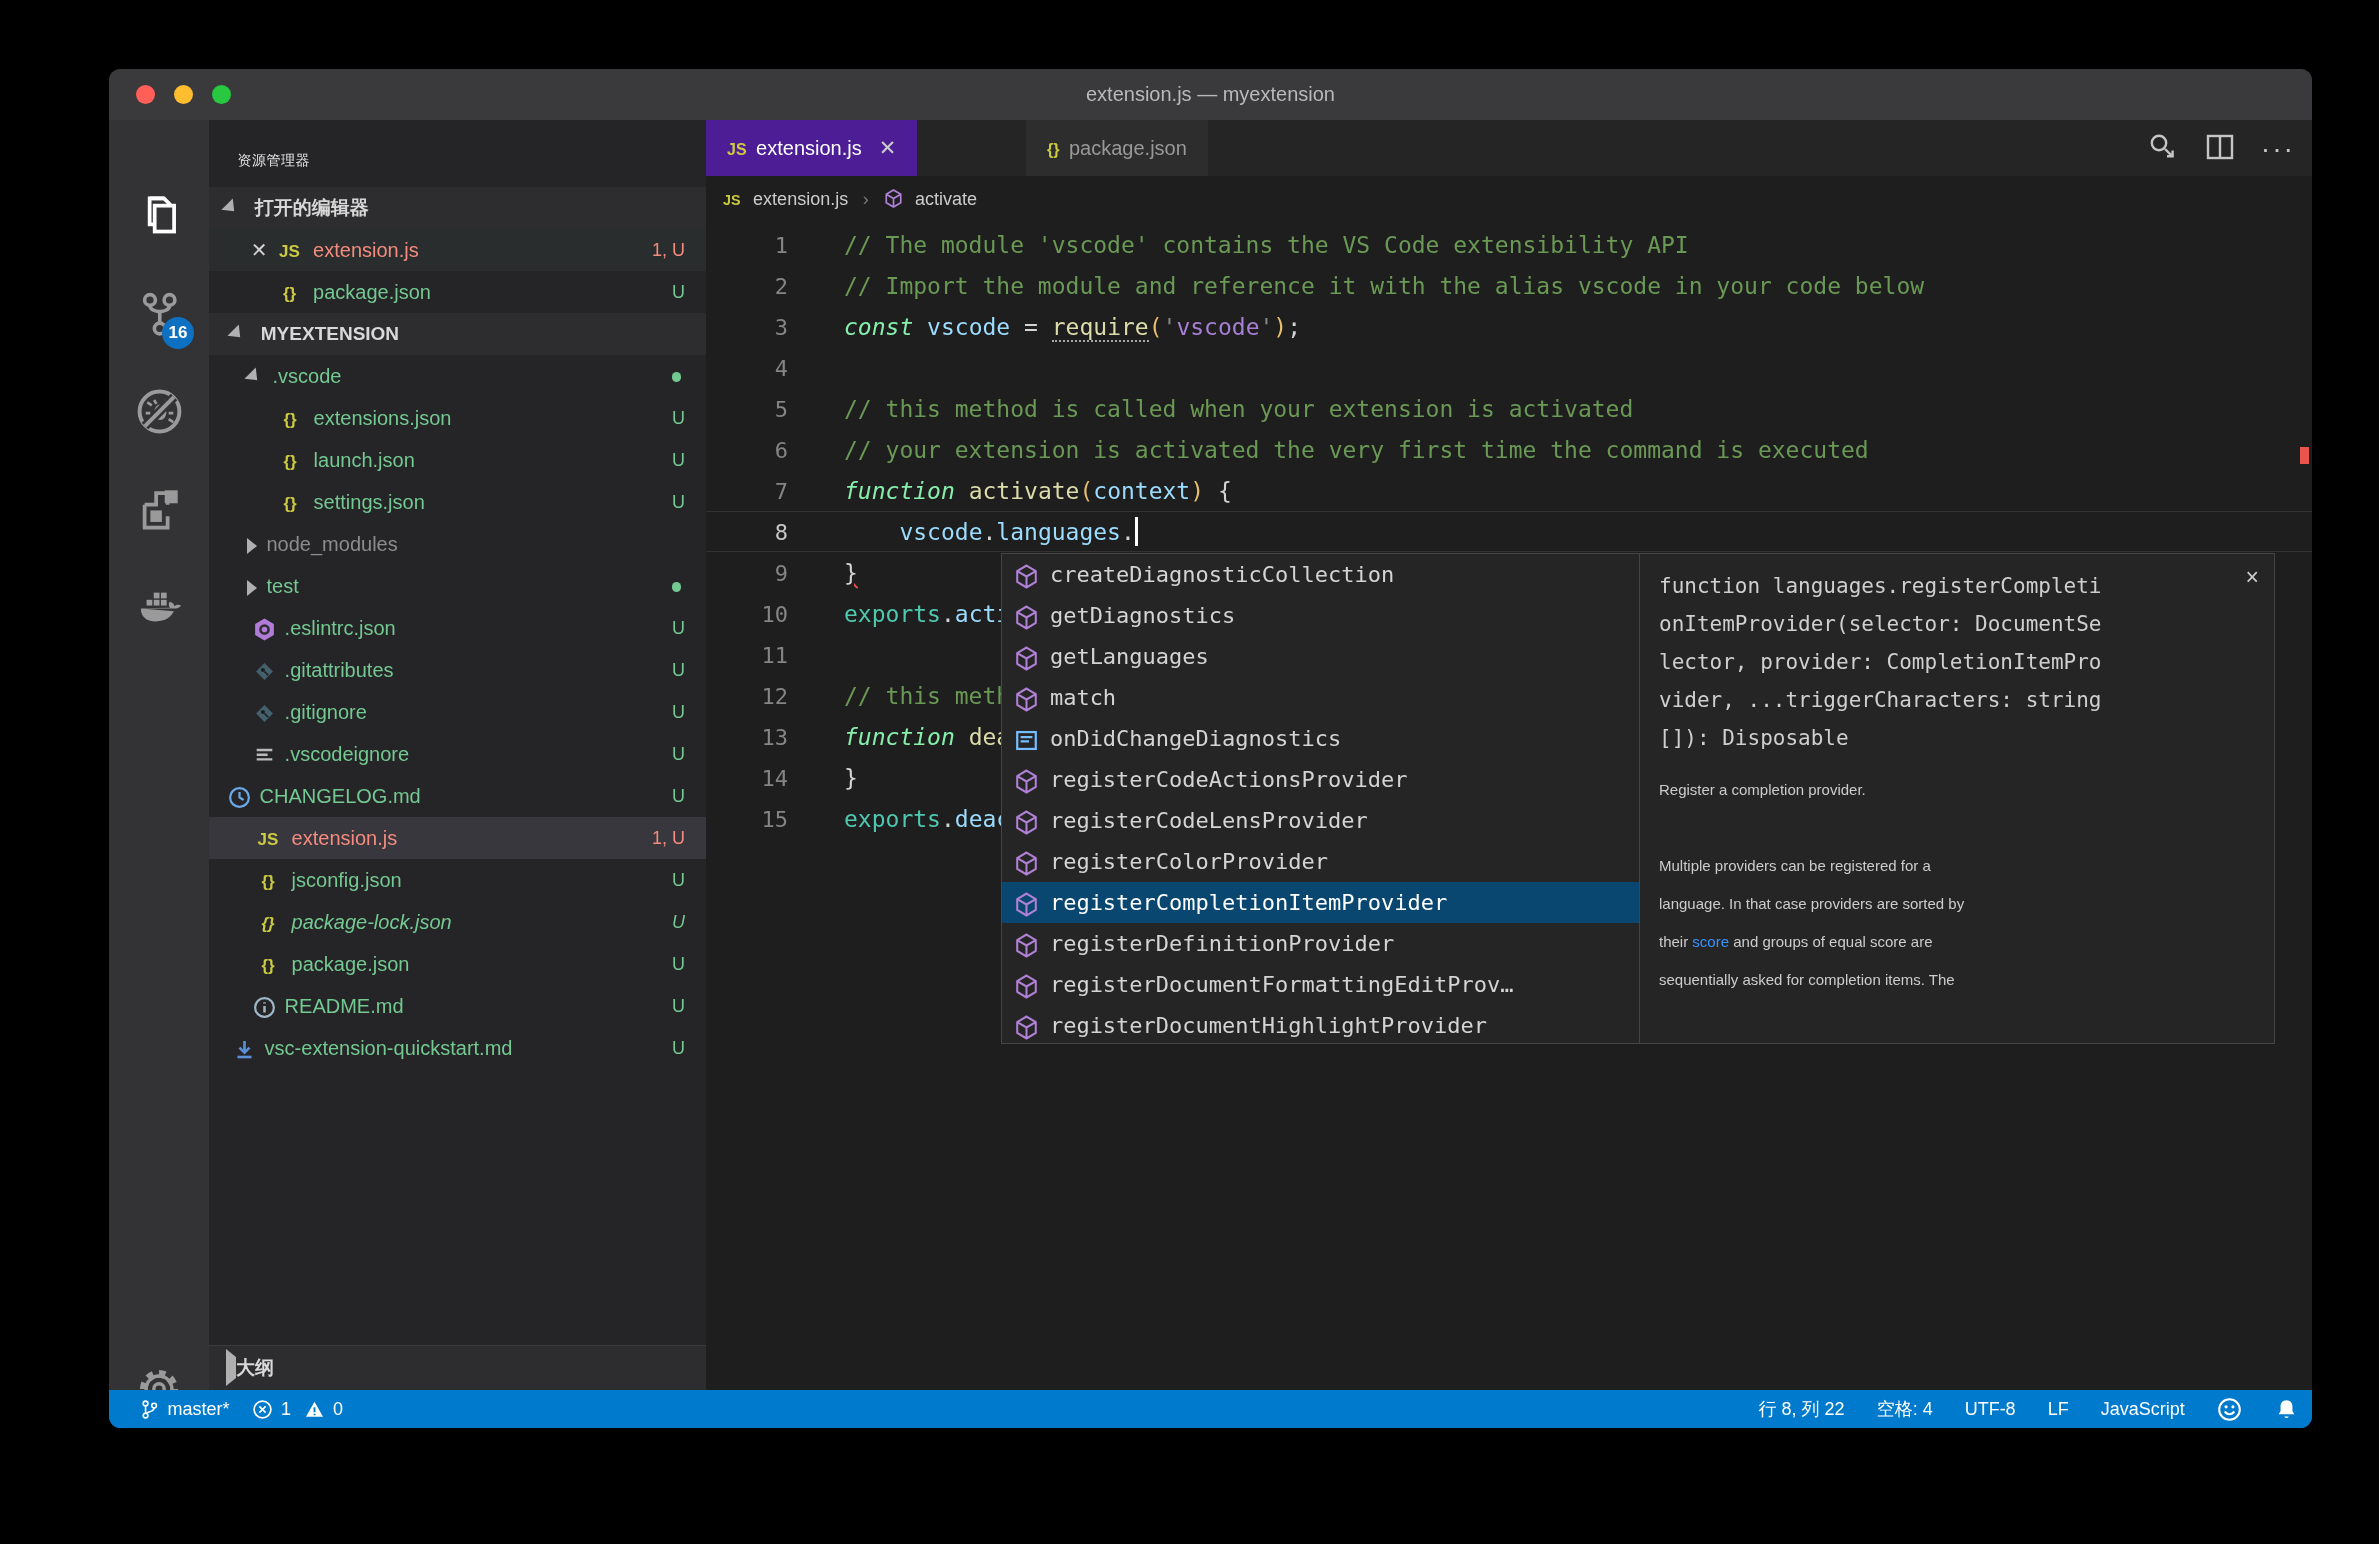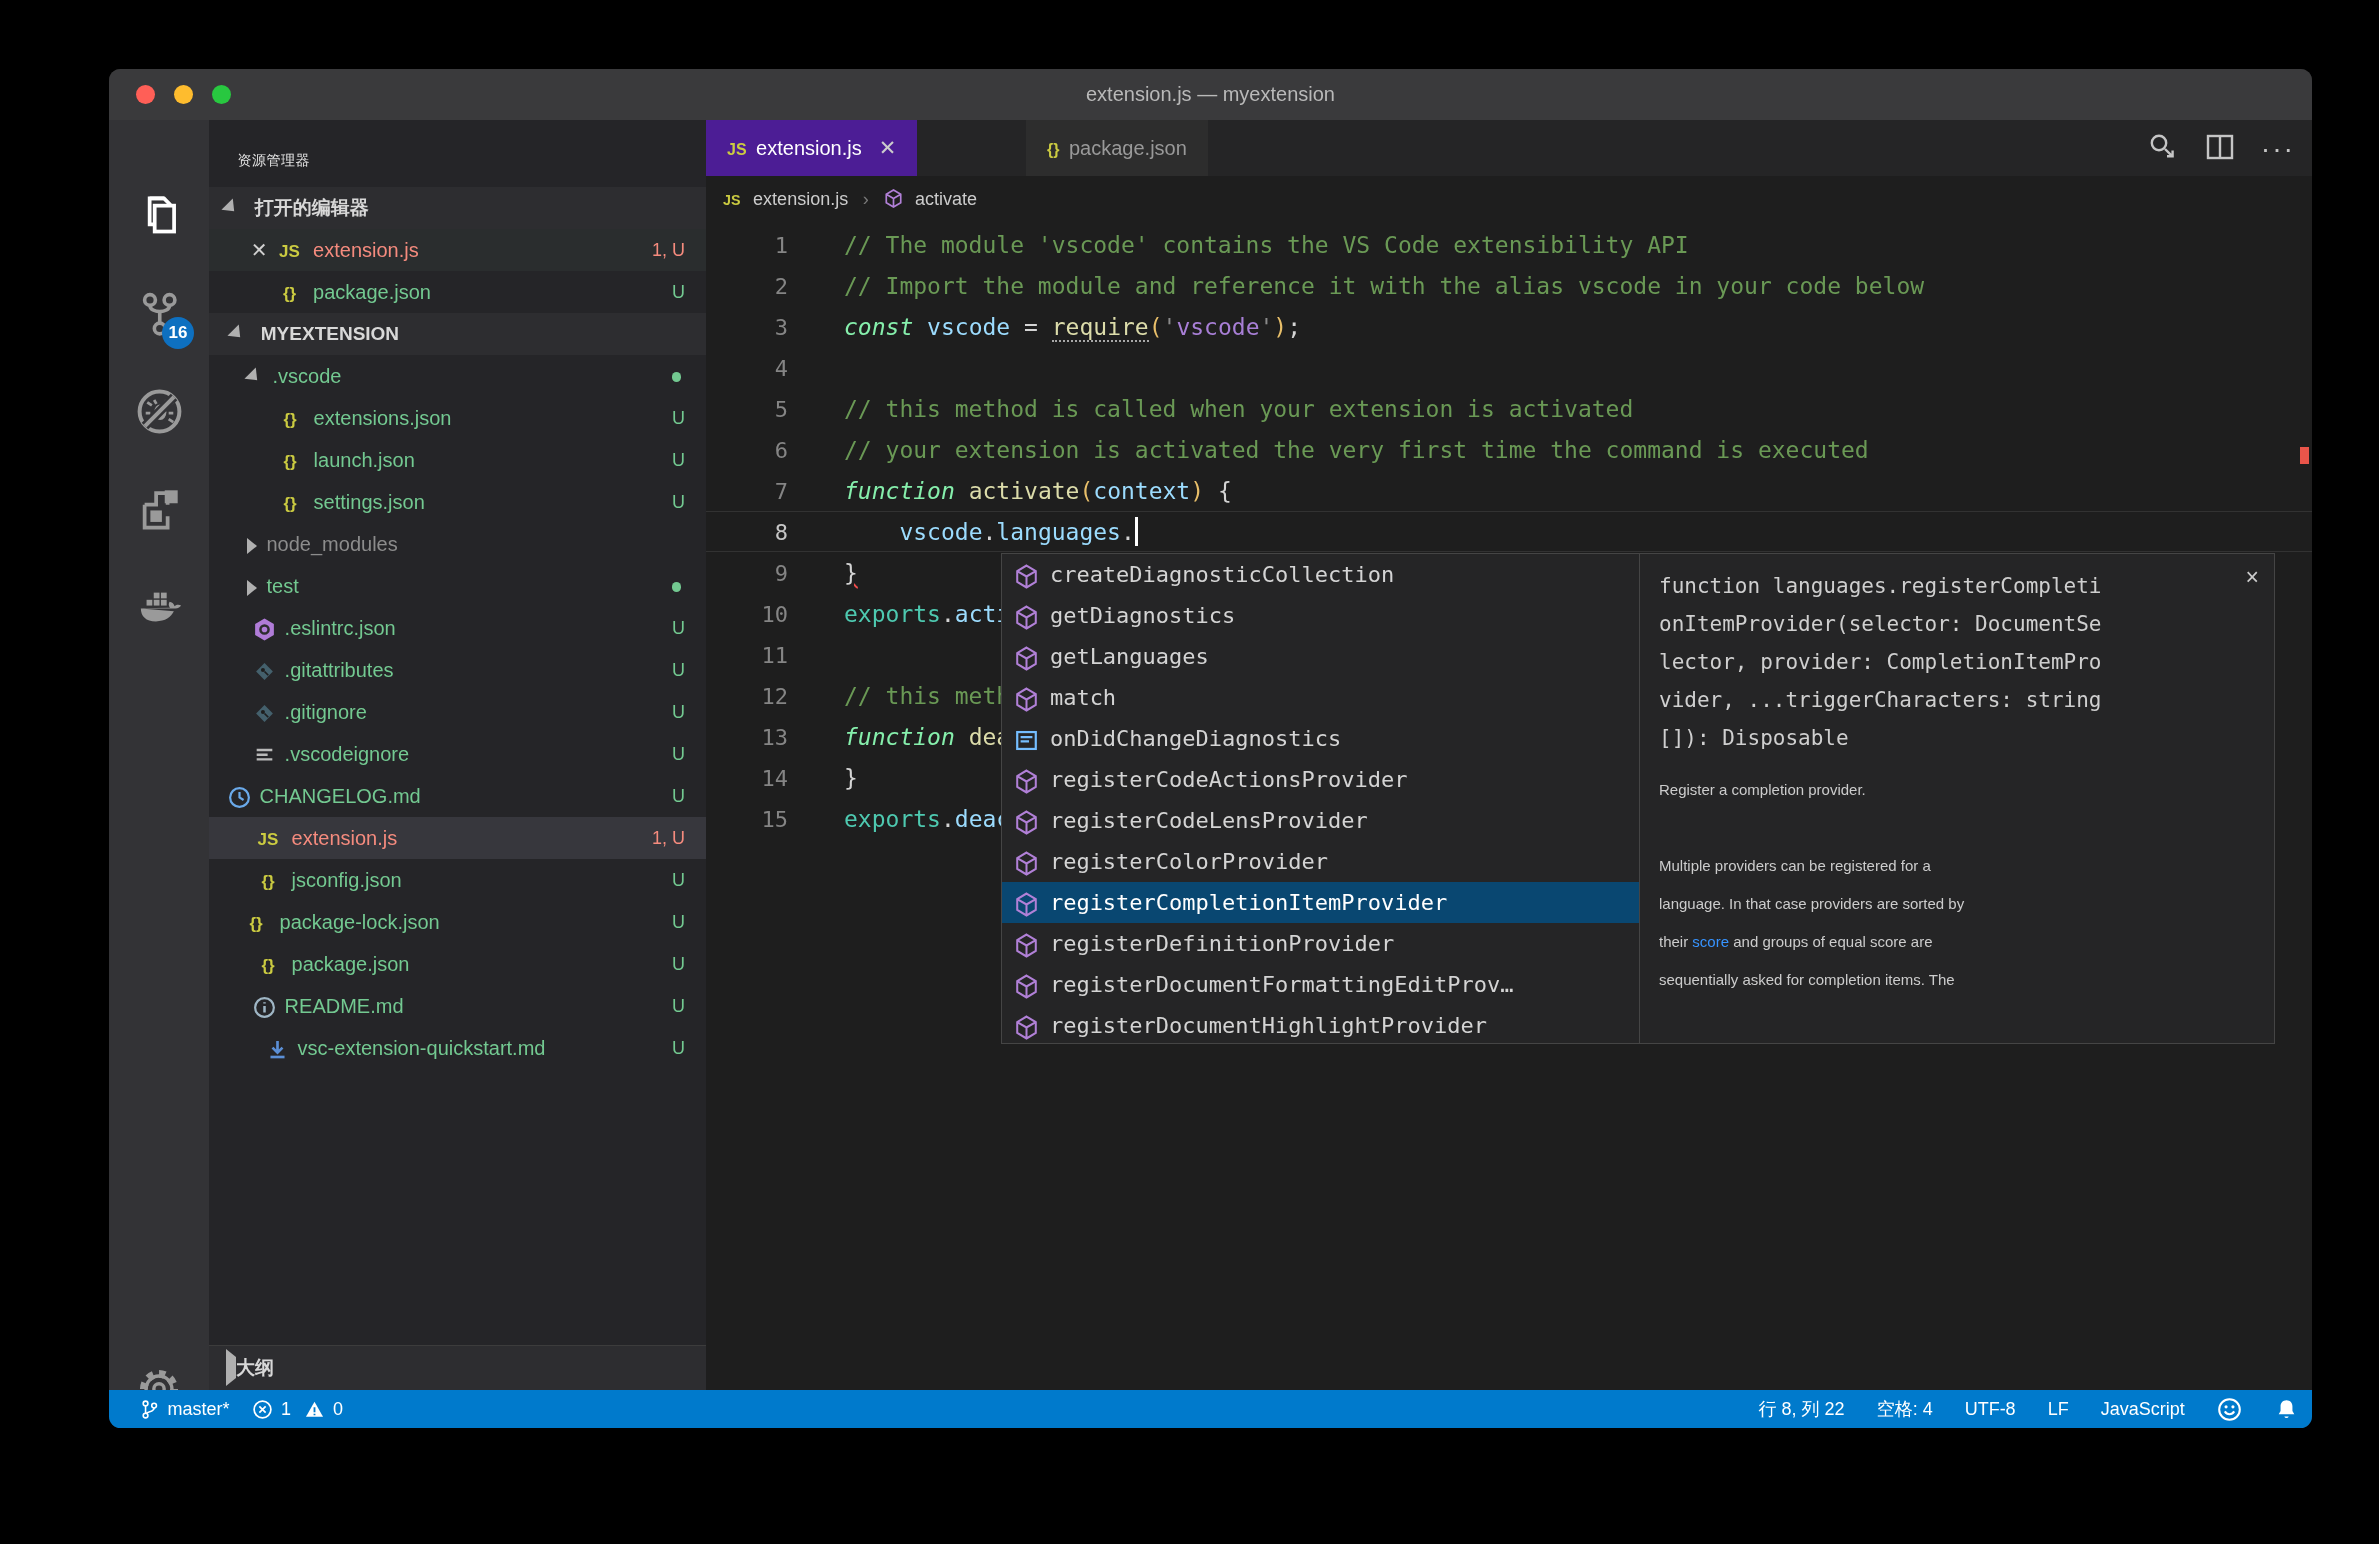--- a/index.html
+++ b/index.html
@@ -189,27 +189,27 @@
             </svg><span class="lbl-green">.gitignore</span><span class="badge lbl-green">U</span></div>
           <div class="row" style="padding-left: 43px;"><svg class="fic" width="25" height="25" viewBox="0 0 16 16">
               <path d="M3 4.5 h10 M3 7.5 h7 M3 10.5 h10" stroke="#b9b9b9" stroke-width="1.5"></path>
             </svg><span class="lbl-green">.vscodeignore</span><span class="badge lbl-green">U</span></div>
           <div class="row" style="padding-left: 18px;"><svg class="fic" width="25" height="25" viewBox="0 0 16 16">
               <circle cx="8" cy="8" r="6" fill="none" stroke="#6aa9e9" stroke-width="1.4"></circle>
               <path d="M8 4.5 V8 L10.6 9.6" fill="none" stroke="#6aa9e9" stroke-width="1.4"></path>
             </svg><span class="lbl-green">CHANGELOG.md</span><span class="badge lbl-green">U</span></div>
           <div class="row sel" style="padding-left: 43px;"><span class="fi fi-js">JS</span><span class="lbl-salmon">extension.js</span><span class="badge lbl-salmon">1, U</span></div>
           <div class="row" style="padding-left: 43px;"><span class="fi fi-br">{}</span><span class="lbl-green">jsconfig.json</span><span class="badge lbl-green">U</span></div>
-          <div class="row" style="padding-left: 31px;"><span class="fi fi-br">{}</span><span class="lbl-green">package-lock.json</span><span class="badge lbl-green">U</span></div>
+          <div class="row" style="padding-left: 43px; font-style: italic;"><span class="fi fi-br">{}</span><span class="lbl-green">package-lock.json</span><span class="badge lbl-green">U</span></div>
           <div class="row" style="padding-left: 43px;"><span class="fi fi-br">{}</span><span class="lbl-green">package.json</span><span class="badge lbl-green">U</span></div>
           <div class="row" style="padding-left: 43px;"><svg class="fic" width="25" height="25" viewBox="0 0 16 16">
               <circle cx="8" cy="8" r="6" fill="none" stroke="#9fb6c5" stroke-width="1.4"></circle>
               <path d="M8 7 V11.2 M8 4.6 V5.4" stroke="#9fb6c5" stroke-width="1.6"></path>
             </svg><span class="lbl-green">README.md</span><span class="badge lbl-green">U</span></div>
-          <div class="row" style="padding-left: 56px;"><svg class="fic" width="25" height="25" viewBox="0 0 16 16">
+          <div class="row" style="padding-left: 23px;"><svg class="fic" width="25" height="25" viewBox="0 0 16 16">
               <path d="M8 2.5 V9.5 M4.8 6.8 L8 10 L11.2 6.8" fill="none" stroke="#5b8fd6" stroke-width="1.7"></path>
               <path d="M3.5 12.8 h9" stroke="#5b8fd6" stroke-width="1.7"></path>
             </svg><span class="lbl-green">vsc-extension-quickstart.md</span><span class="badge lbl-green">U</span></div>
         </div>
     </div>
     <div class="outline-row">
       <span class="twisty tw-closed"></span>
       <span>大纲</span>
     </div>
   </div>

